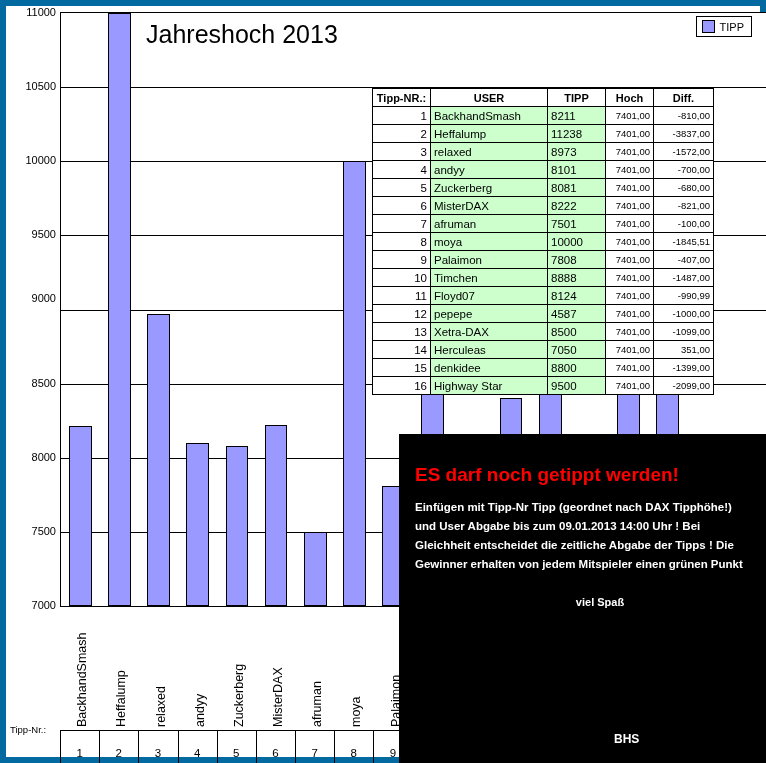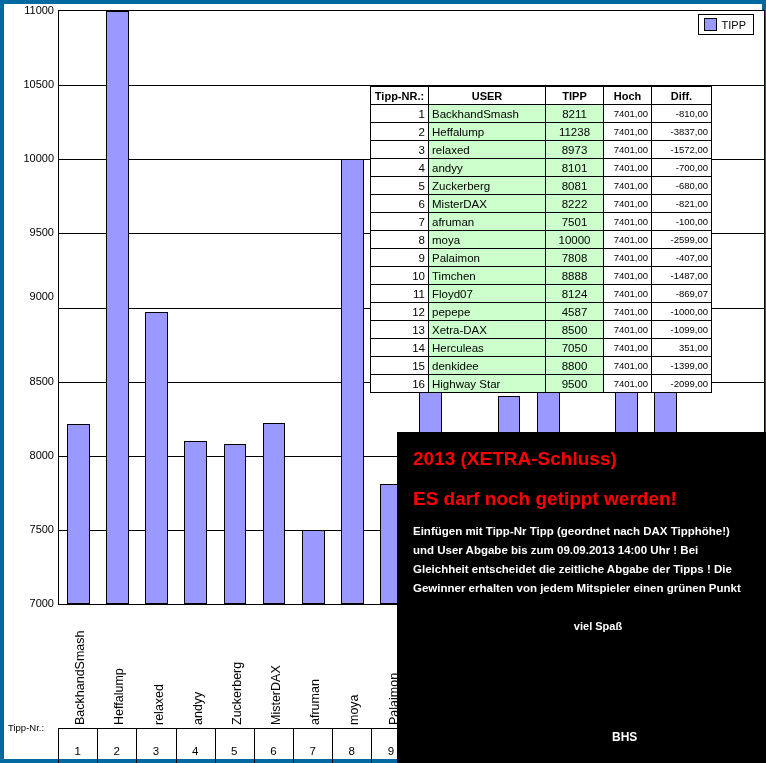--- a/index.html
+++ b/index.html
@@ -13,21 +13,21 @@
     font-family: "Liberation Sans", sans-serif;
     position: relative;
     overflow: hidden;
   }
   #root {
     position: absolute;
     left: 0; top: 0;
     width: 766px;
     height: 763px;
     background: #ffffff;
-    border: 4px solid #0369a1;
+    border: 6px solid #0369a1;
     box-sizing: border-box;
   }
 
   
   .plot-frame {
     position: absolute;
     left: 54px;
     top: 6px;
     width: 707px;
     height: 595px;
@@ -172,21 +172,21 @@
     font-size: 11px;
   }
   .th-rank { width: 58px; text-align: right; }
   .th-user { width: 117px; }
   .th-tipp { width: 58px; }
   .th-hoch { width: 48px; }
   .th-diff { width: 60px; }
 
   .c-rank { text-align: right; background: #ffffff; }
   .c-user { text-align: left; background: #ccffcc; }
-  .c-tipp { text-align: center; background: #ccffcc; }
+  .c-tipp { text-align: left; background: #ccffcc; }
   .c-hoch { text-align: right; background: #ffffff; font-size: 9.5px; }
   .c-diff { text-align: right; background: #ffffff; font-size: 9.5px; }
 
   
   .info-panel {
     position: absolute;
     left: 393px;
     top: 428px;
     width: 372px;
     height: 334px;
@@ -276,20 +276,21 @@
         <div class="bar" style="left: 556.167px; width: 22.7167px; height: 266.85px;"></div>
         <div class="bar" style="left: 595.333px; width: 22.7167px; height: 370.625px;"></div>
       </div>
   </div>
 
   <div class="legend">
     <span class="swatch"></span>
     <span>TIPP</span>
   </div>
 
+  <div class="chart-title">Jahreshoch 2013</div>
 
   <div class="xlabels" id="xlabels">
       <div class="xlabel" style="left: 28.2px;">BackhandSmash</div>
       <div class="xlabel" style="left: 67.3667px;">Heffalump</div>
       <div class="xlabel" style="left: 106.533px;">relaxed</div>
       <div class="xlabel" style="left: 145.7px;">andyy</div>
       <div class="xlabel" style="left: 184.867px;">Zuckerberg</div>
       <div class="xlabel" style="left: 224.033px;">MisterDAX</div>
       <div class="xlabel" style="left: 263.2px;">afruman</div>
       <div class="xlabel" style="left: 302.367px;">moya</div>
@@ -400,42 +401,42 @@
           <td class="c-user">afruman</td>
           <td class="c-tipp">7501</td>
           <td class="c-hoch">7401,00</td>
           <td class="c-diff">-100,00</td>
         </tr>
         <tr>
           <td class="c-rank">8</td>
           <td class="c-user">moya</td>
           <td class="c-tipp">10000</td>
           <td class="c-hoch">7401,00</td>
-          <td class="c-diff">-2599,00</td>
+          <td class="c-diff">-1845,51</td>
         </tr>
         <tr>
           <td class="c-rank">9</td>
           <td class="c-user">Palaimon</td>
           <td class="c-tipp">7808</td>
           <td class="c-hoch">7401,00</td>
           <td class="c-diff">-407,00</td>
         </tr>
         <tr>
           <td class="c-rank">10</td>
           <td class="c-user">Timchen</td>
           <td class="c-tipp">8888</td>
           <td class="c-hoch">7401,00</td>
           <td class="c-diff">-1487,00</td>
         </tr>
         <tr>
           <td class="c-rank">11</td>
           <td class="c-user">Floyd07</td>
           <td class="c-tipp">8124</td>
           <td class="c-hoch">7401,00</td>
-          <td class="c-diff">-869,07</td>
+          <td class="c-diff">-990,99</td>
         </tr>
         <tr>
           <td class="c-rank">12</td>
           <td class="c-user">pepepe</td>
           <td class="c-tipp">4587</td>
           <td class="c-hoch">7401,00</td>
           <td class="c-diff">-1000,00</td>
         </tr>
         <tr>
           <td class="c-rank">13</td>
@@ -463,21 +464,20 @@
           <td class="c-user">Highway Star</td>
           <td class="c-tipp">9500</td>
           <td class="c-hoch">7401,00</td>
           <td class="c-diff">-2099,00</td>
         </tr>
       </tbody>
   </table>
 
   <div class="info-panel">
     <div class="info-head">
-      <div>2013 (XETRA-Schluss)</div>
     </div>
     <div class="info-head2">ES darf noch getippt werden!</div>
-    <div class="info-body">Einfügen mit Tipp-Nr  Tipp (geordnet nach DAX Tipphöhe!) und User Abgabe bis zum 09.09.2013 14:00 Uhr ! Bei Gleichheit entscheidet die zeitliche Abgabe der Tipps ! Die Gewinner erhalten von jedem Mitspieler einen grünen Punkt</div>
+    <div class="info-body">Einfügen mit Tipp-Nr  Tipp (geordnet nach DAX Tipphöhe!) und User Abgabe bis zum 09.01.2013 14:00 Uhr ! Bei Gleichheit entscheidet die zeitliche Abgabe der Tipps ! Die Gewinner erhalten von jedem Mitspieler einen grünen Punkt</div>
     <div class="info-fun">viel Spaß</div>
     <div class="info-sign">BHS</div>
   </div>
 
 </div>
 
 </body></html>

